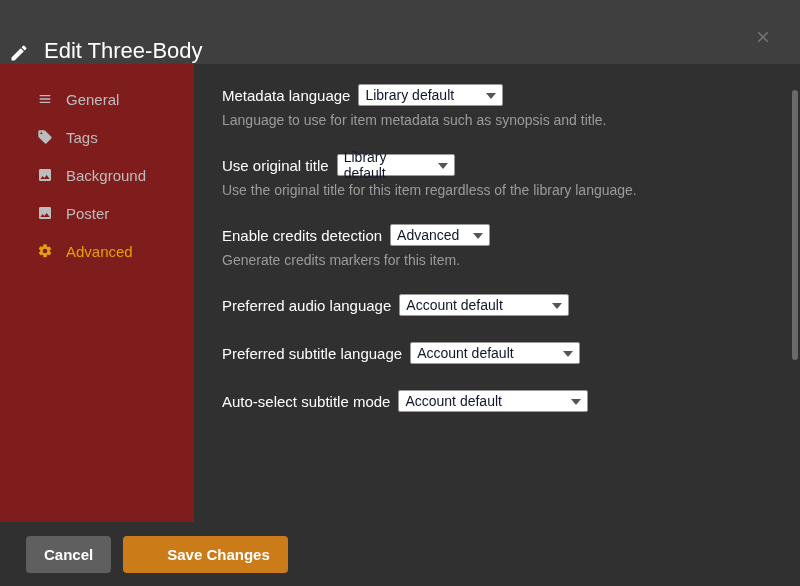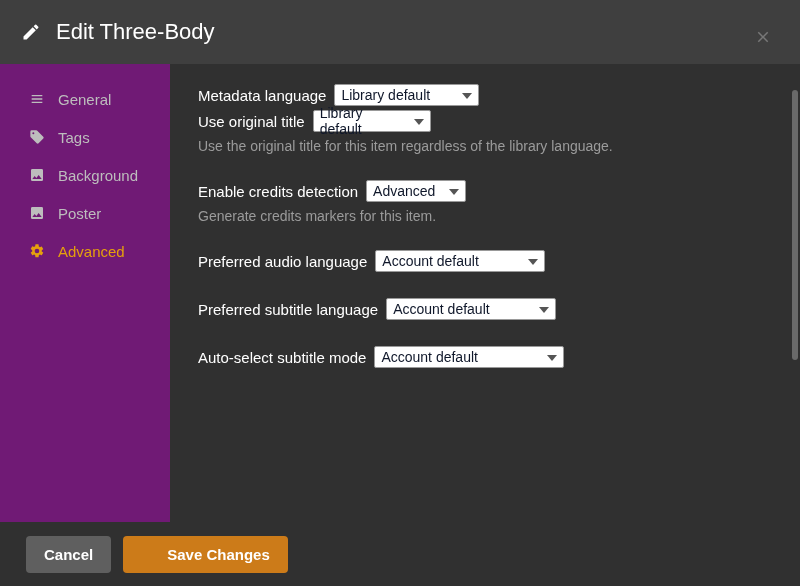--- a/index.html
+++ b/index.html
@@ -12,22 +12,22 @@
       height: 586px;
       background: #3f3f3f;
       font-family: -apple-system, BlinkMacSystemFont, "Segoe UI", Arial, sans-serif;
       color: #fff;
       overflow: hidden;
       position: relative;
     }
     .header {
       height: 64px;
       display: flex;
-      align-items: center;
-      padding: 0 20px;
+      align-items: flex-end;
+      padding: 0 8px;
       background: #3f3f3f;
     }
     .header-icon {
       width: 22px;
       height: 22px;
       margin-right: 14px;
       display: flex;
       align-items: center;
       justify-content: center;
     }
@@ -42,23 +42,23 @@
       right: 28px;
       color: #777;
       cursor: pointer;
       font-size: 20px;
     }
     .body {
       display: flex;
       height: calc(586px - 64px - 64px);
     }
     .sidebar {
-      width: 170px;
-      padding: 16px 8px;
-      background: #701a75;
+      width: 194px;
+      padding: 16px 16px;
+      background: #7f1d1d;
     }
     .sidebar-item {
       display: flex;
       align-items: center;
       padding: 10px 20px;
       cursor: pointer;
       color: #bdbdbd;
       font-size: 15px;
     }
     .sidebar-item.active {
@@ -232,20 +232,21 @@
       <label class="fld-label">Metadata language</label>
       <div class="select" style="width:145px">
         <span>Library default</span>
         <span class="caret">
           <svg viewBox="0 0 10 6" width="10" height="6" fill="#555">
               <path d="M0 0l5 6 5-6z"></path>
             </svg>
         </span>
       </div>
     </div>
+    <div class="description">Language to use for item metadata such as synopsis and title.</div>
 
     <div class="field-row">
       <label class="fld-label">Use original title</label>
       <div class="select" style="width:118px">
         <span>Library default</span>
         <span class="caret">
           <svg viewBox="0 0 10 6" width="10" height="6" fill="#555">
               <path d="M0 0l5 6 5-6z"></path>
             </svg>
         </span>

